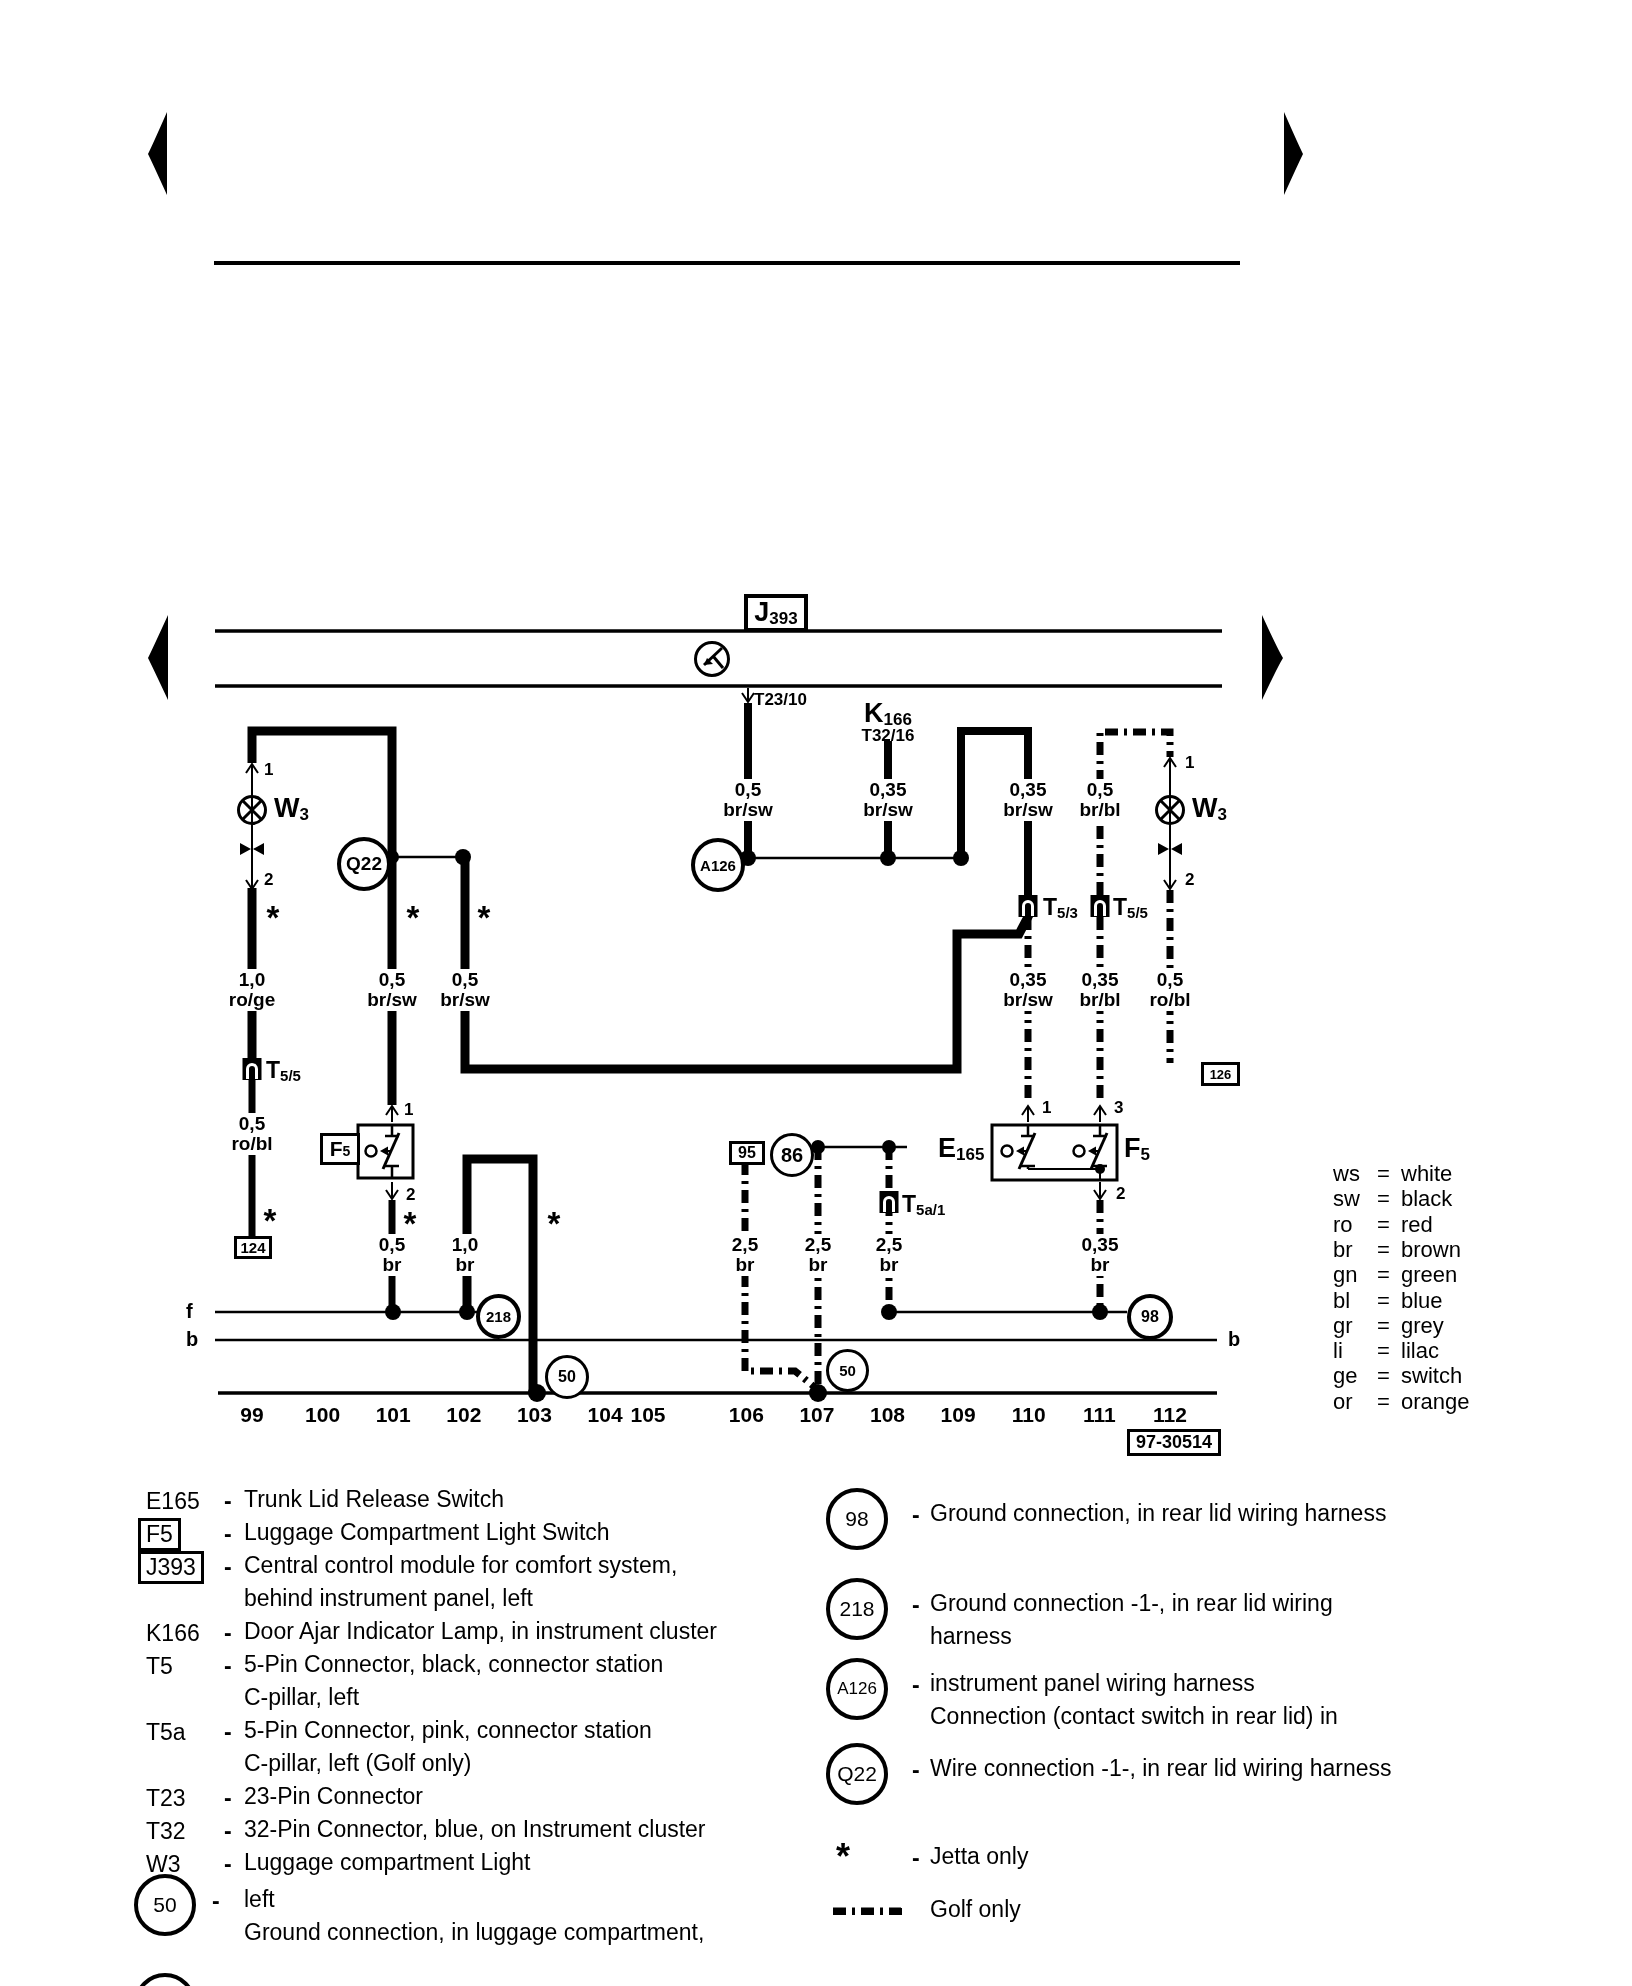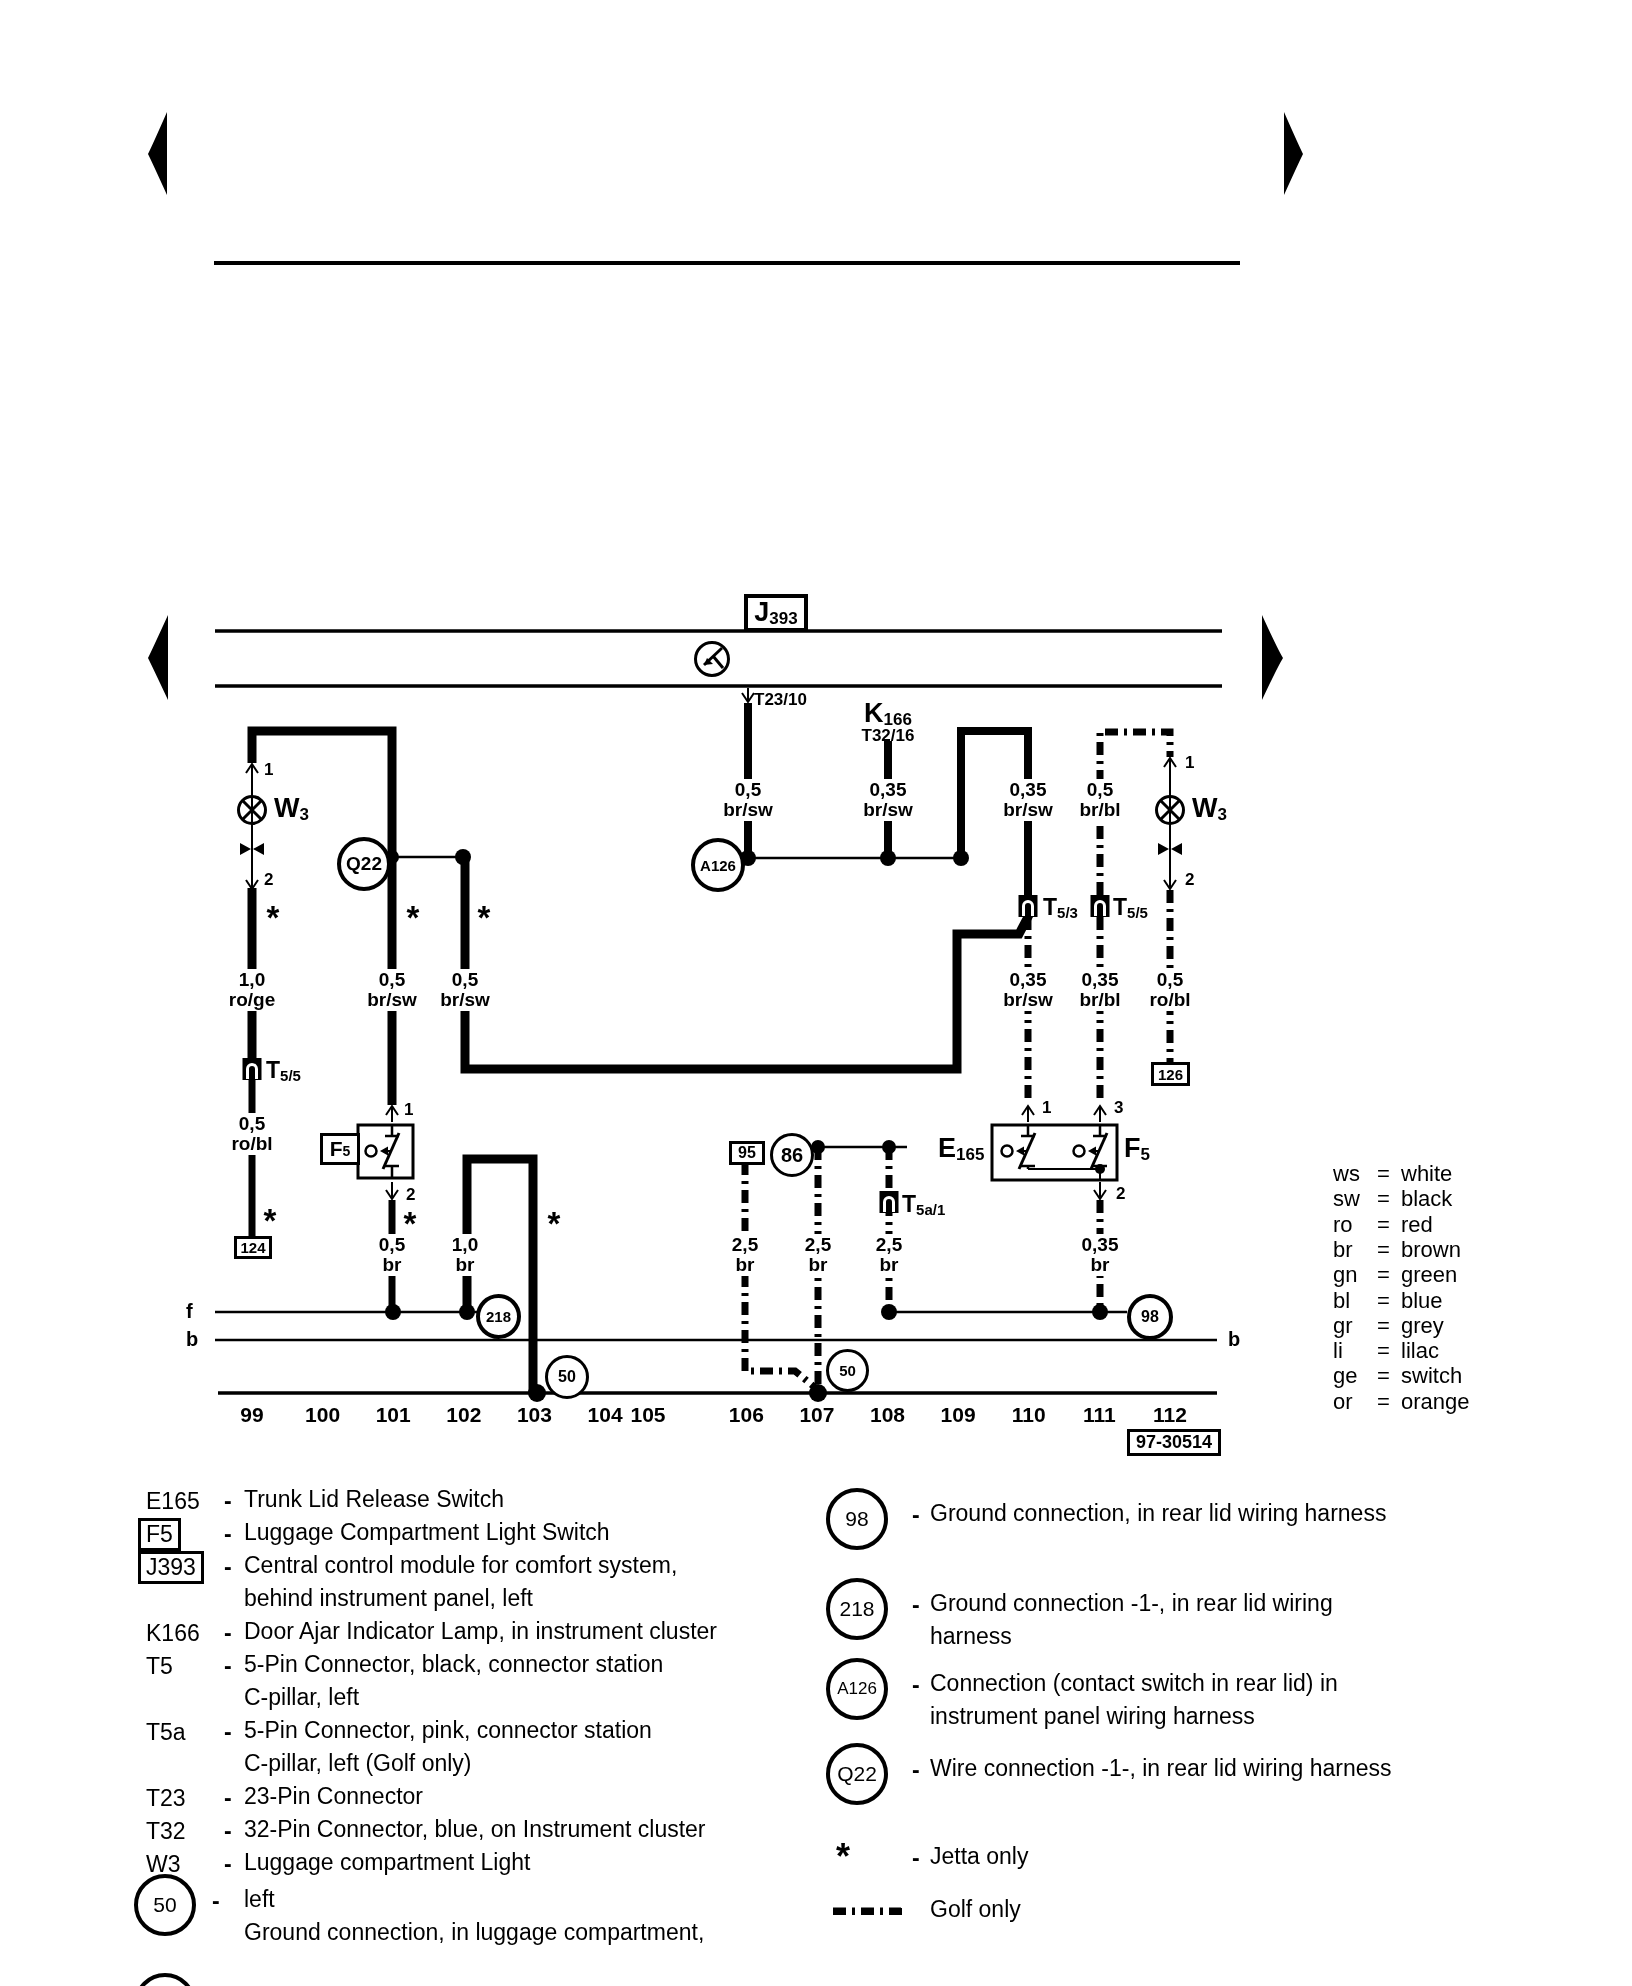--- a/index.html
+++ b/index.html
@@ -220,21 +220,21 @@
   </div>
   <div class="lbl big" style="left:938px;top:1133px;">
     <span>E</span><span class="sub">165</span>
   </div>
   <div class="lbl big" style="left:1124px;top:1133px;">
     <span>F</span><span class="sub">5</span>
   </div>
 
   <div class="boxed" style="left:729px;top:1141px;width:30px;height:18px;font-size:16px;">95</div>
   <div class="boxed" style="left:234px;top:1236px;width:32px;height:17px;font-size:15px;">124</div>
-  <div class="boxed" style="left:1151px;top:1062px;width:33px;height:18px;font-size:15px;">126</div>
+  <div class="boxed" style="left:1201px;top:1062px;width:33px;height:18px;font-size:13px;">126</div>
 
   <div class="circ" style="left:476px;top:1294px;width:37px;height:37px;font-size:15px;background:#fff;">218</div>
   <div class="circ" style="left:1127px;top:1294px;width:38px;height:38px;font-size:16px;background:#fff;">98</div>
   <div class="circ" style="left:545px;top:1355px;width:38px;height:38px;font-size:16px;border-width:3.5px;background:#fff;">50</div>
   <div class="circ" style="left:826px;top:1349px;width:37px;height:37px;font-size:15px;border-width:3.5px;background:#fff;">50</div>
   <div class="circ" style="left:770px;top:1133px;width:38px;height:38px;font-size:20px;border-width:3.5px;background:#fff;">86</div>
 
   <div class="lbl" style="left:186px;top:1300px;font-size:20px;">f</div>
   <div class="lbl" style="left:186px;top:1328px;font-size:20px;">b</div>
   <div class="lbl" style="left:1228px;top:1328px;font-size:20px;">b</div>
@@ -425,22 +425,22 @@
       </div>
       <div class="leg-circ" style="left: 826px; top: 1578px; font-size: 21px;">218</div>
       <div class="leg-dash" style="left: 912px; top: 1592px;">-</div>
       <div class="leg-text" style="left: 930px; top: 1587px;">
         <div>Ground connection -1-, in rear lid wiring</div>
         <div>harness</div>
       </div>
       <div class="leg-circ" style="left: 826px; top: 1658px; font-size: 17px;">A126</div>
       <div class="leg-dash" style="left: 912px; top: 1672px;">-</div>
       <div class="leg-text" style="left: 930px; top: 1667px;">
+        <div>instrument panel wiring harness</div>
         <div>Connection (contact switch in rear lid) in</div>
-        <div>instrument panel wiring harness</div>
       </div>
       <div class="leg-circ" style="left: 826px; top: 1743px; font-size: 21px;">Q22</div>
       <div class="leg-dash" style="left: 912px; top: 1757px;">-</div>
       <div class="leg-text" style="left: 930px; top: 1752px;">
         <div>Wire connection -1-, in rear lid wiring harness</div>
       </div>
       <div style="position: absolute; left: 836px; top: 1836px; font-weight: bold; font-size: 36px;">*</div>
       <div class="leg-dash" style="left: 912px; top: 1845px;">-</div>
       <div class="leg-text" style="left: 930px; top: 1840px;">Jetta only</div>
       <div class="golf-dash" style="left: 833px; top: 1908px;"></div>

